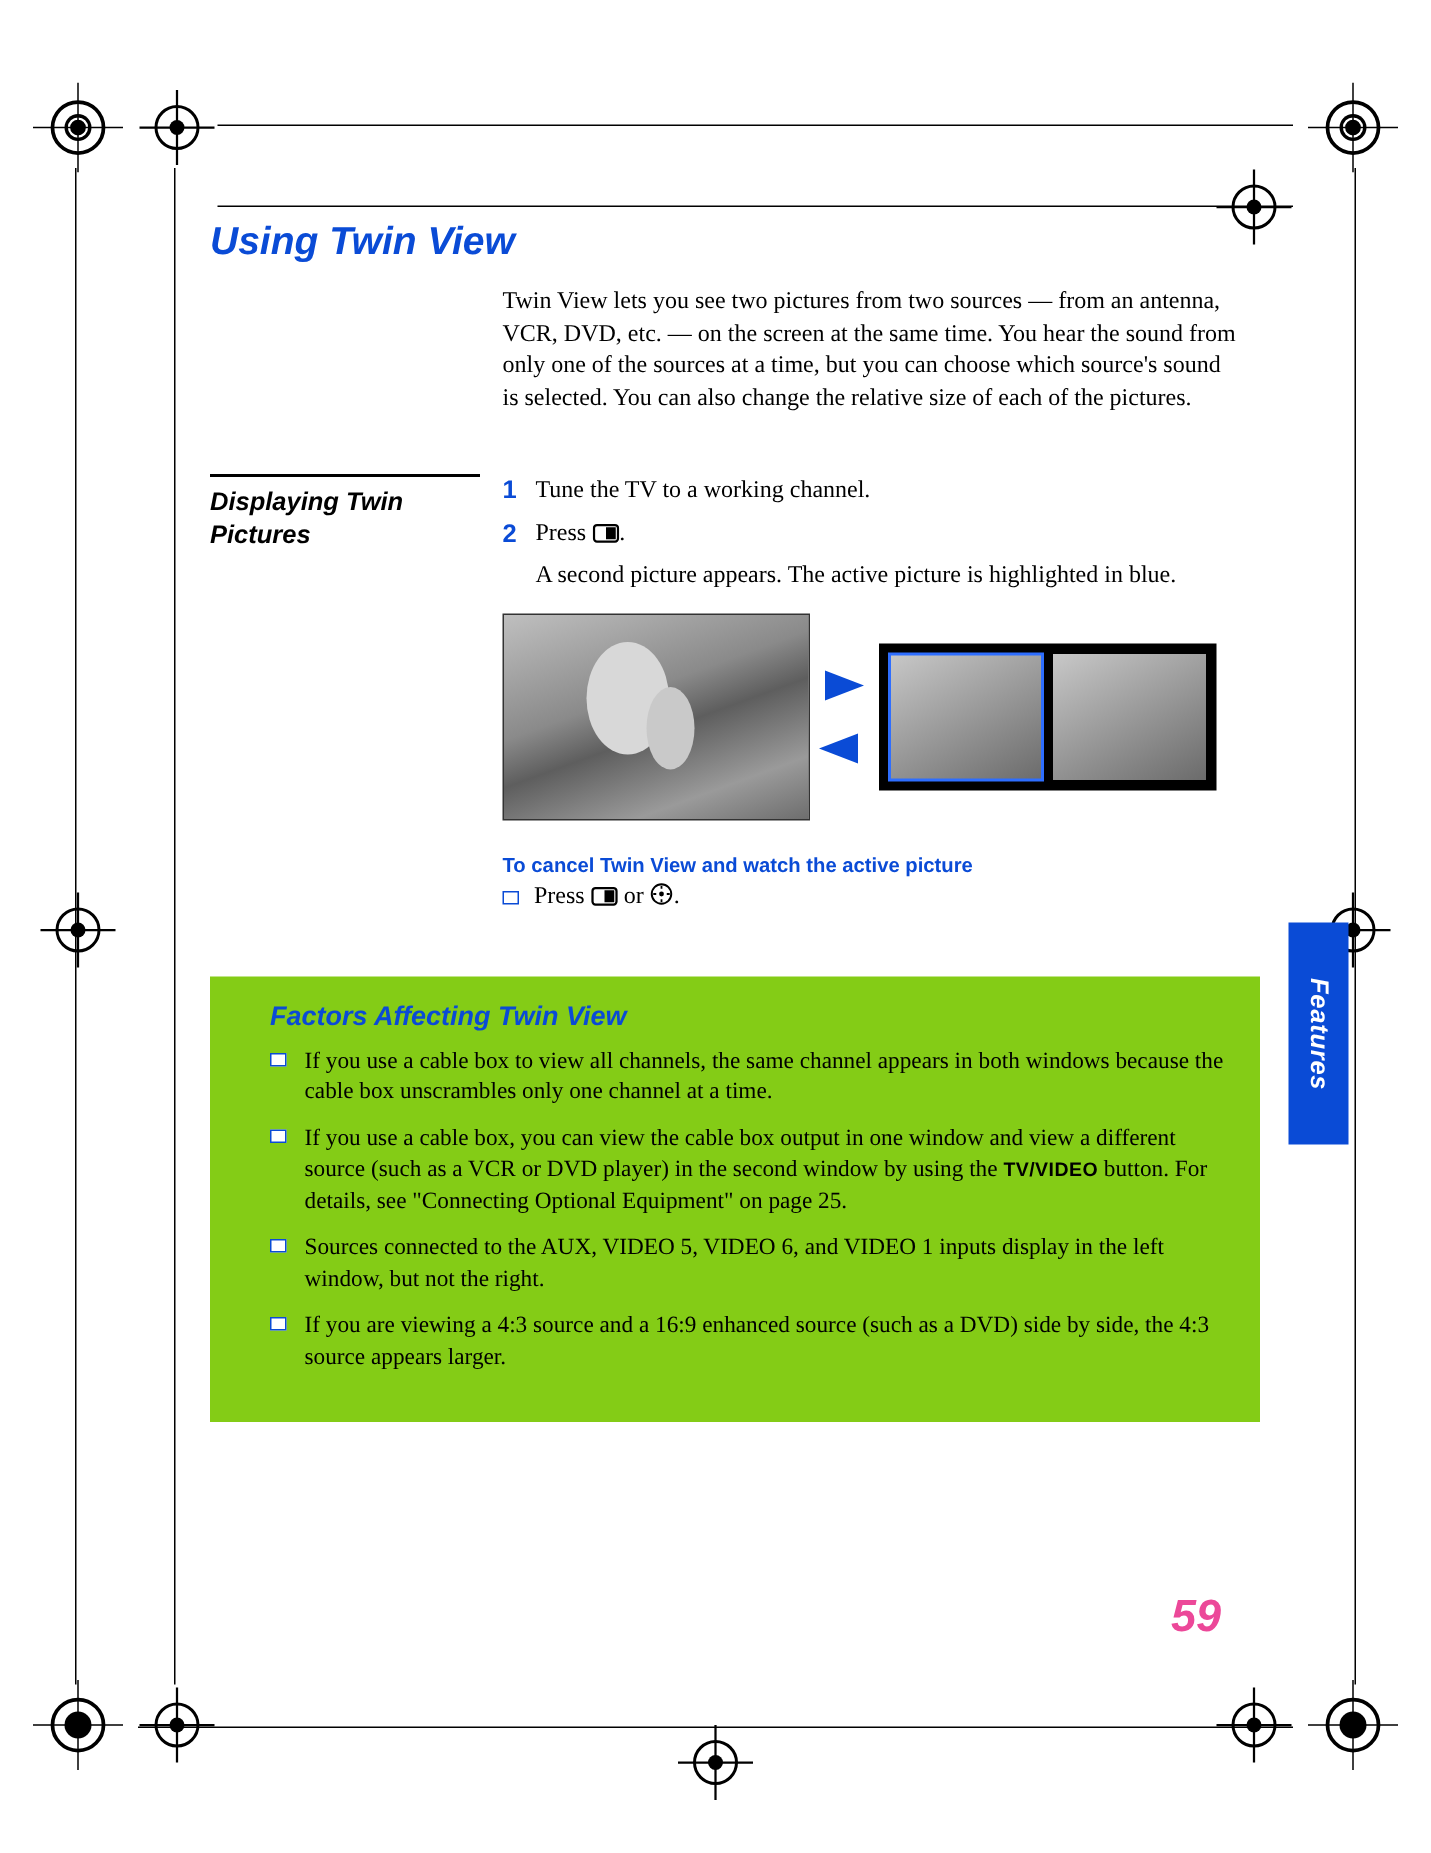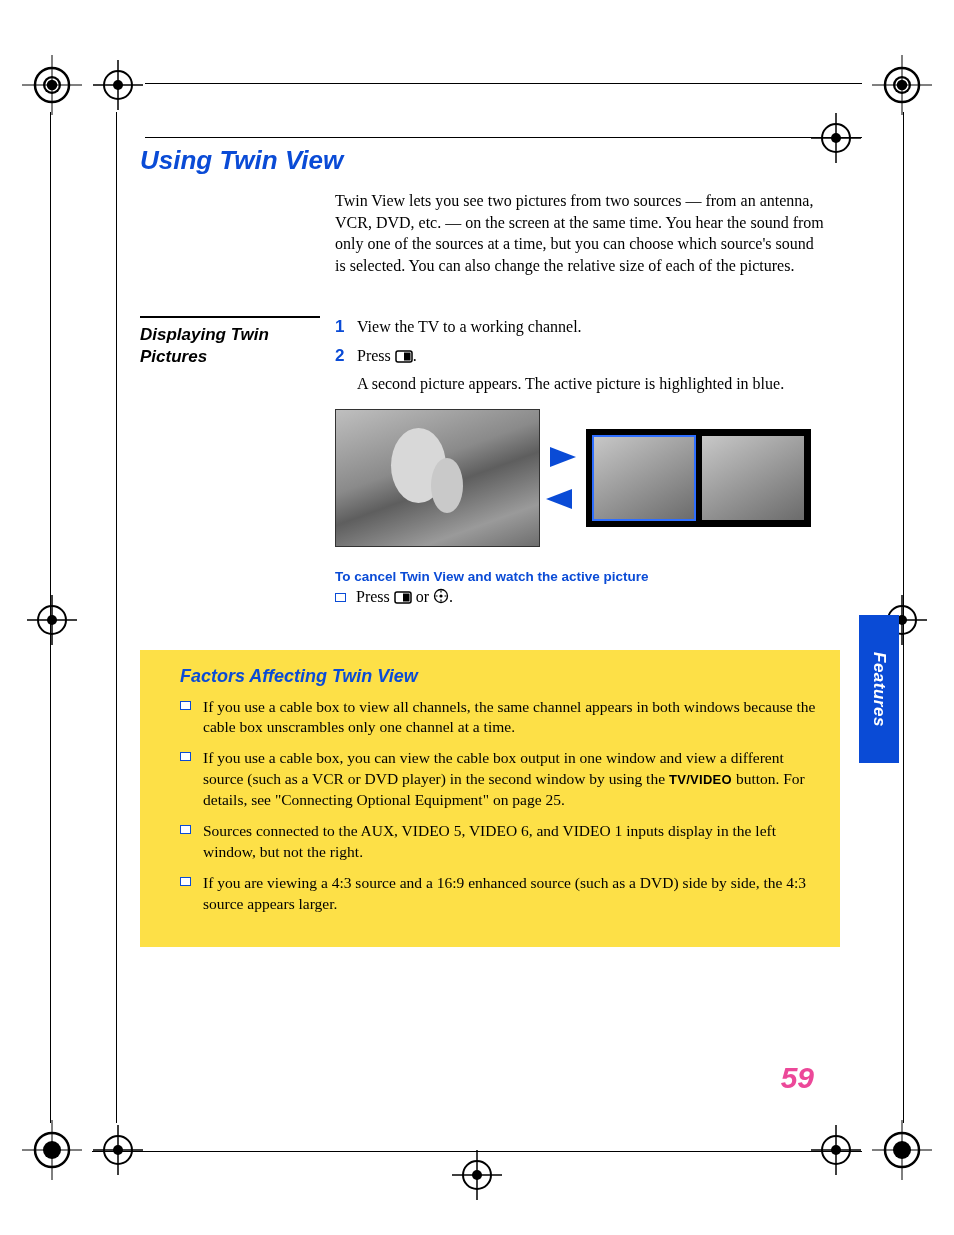--- a/index.html
+++ b/index.html
@@ -103,21 +103,21 @@
   }
   .cancel-line { display:flex; align-items:center; gap:10px; font-size:16px; }
   .hollow-checkbox {
     display:inline-block; width:11px; height:9px;
     border:1.5px solid #0a4bd6; background:#fff;
   }
 
   
   .factors {
     margin-top: 42px;
-    background: #fde047;
+    background: #84cc16;
     padding: 16px 22px 22px 22px;
     width: 700px;
   }
   .factors-title {
     color: #0a4bd6;
     font-family: "Trebuchet MS", Verdana, Arial, sans-serif;
     font-weight: bold;
     font-style: italic;
     font-size: 18px;
     margin-bottom: 10px;
@@ -222,21 +222,21 @@
     <div class="h1">Using Twin View</div>
 
     <div class="intro">Twin View lets you see two pictures from two sources — from an antenna, VCR, DVD, etc. — on the screen at the same time. You hear the sound from only one of the sources at a time, but you can choose which source's sound is selected. You can also change the relative size of each of the pictures.</div>
 
     <div class="section">
       <div class="side-heading">Displaying Twin Pictures</div>
       <div class="steps">
 
         <div class="step">
           <div class="step-num">1</div>
-          <div class="step-body">View the TV to a working channel.</div>
+          <div class="step-body">Tune the TV to a working channel.</div>
         </div>
 
         <div class="step">
           <div class="step-num">2</div>
           <div class="step-body">
             <span>Press </span><span class="inline-icon"><svg width="18" height="13" viewBox="0 0 18 13">
                   <rect x="1" y="1" width="16" height="11" rx="2" fill="none" stroke="#000" stroke-width="1.5"></rect>
                   <rect x="9" y="2.5" width="6.5" height="8" fill="#000"></rect>
                 </svg></span><span>.</span>
             <p>A second picture appears. The active picture is highlighted in blue.</p>

